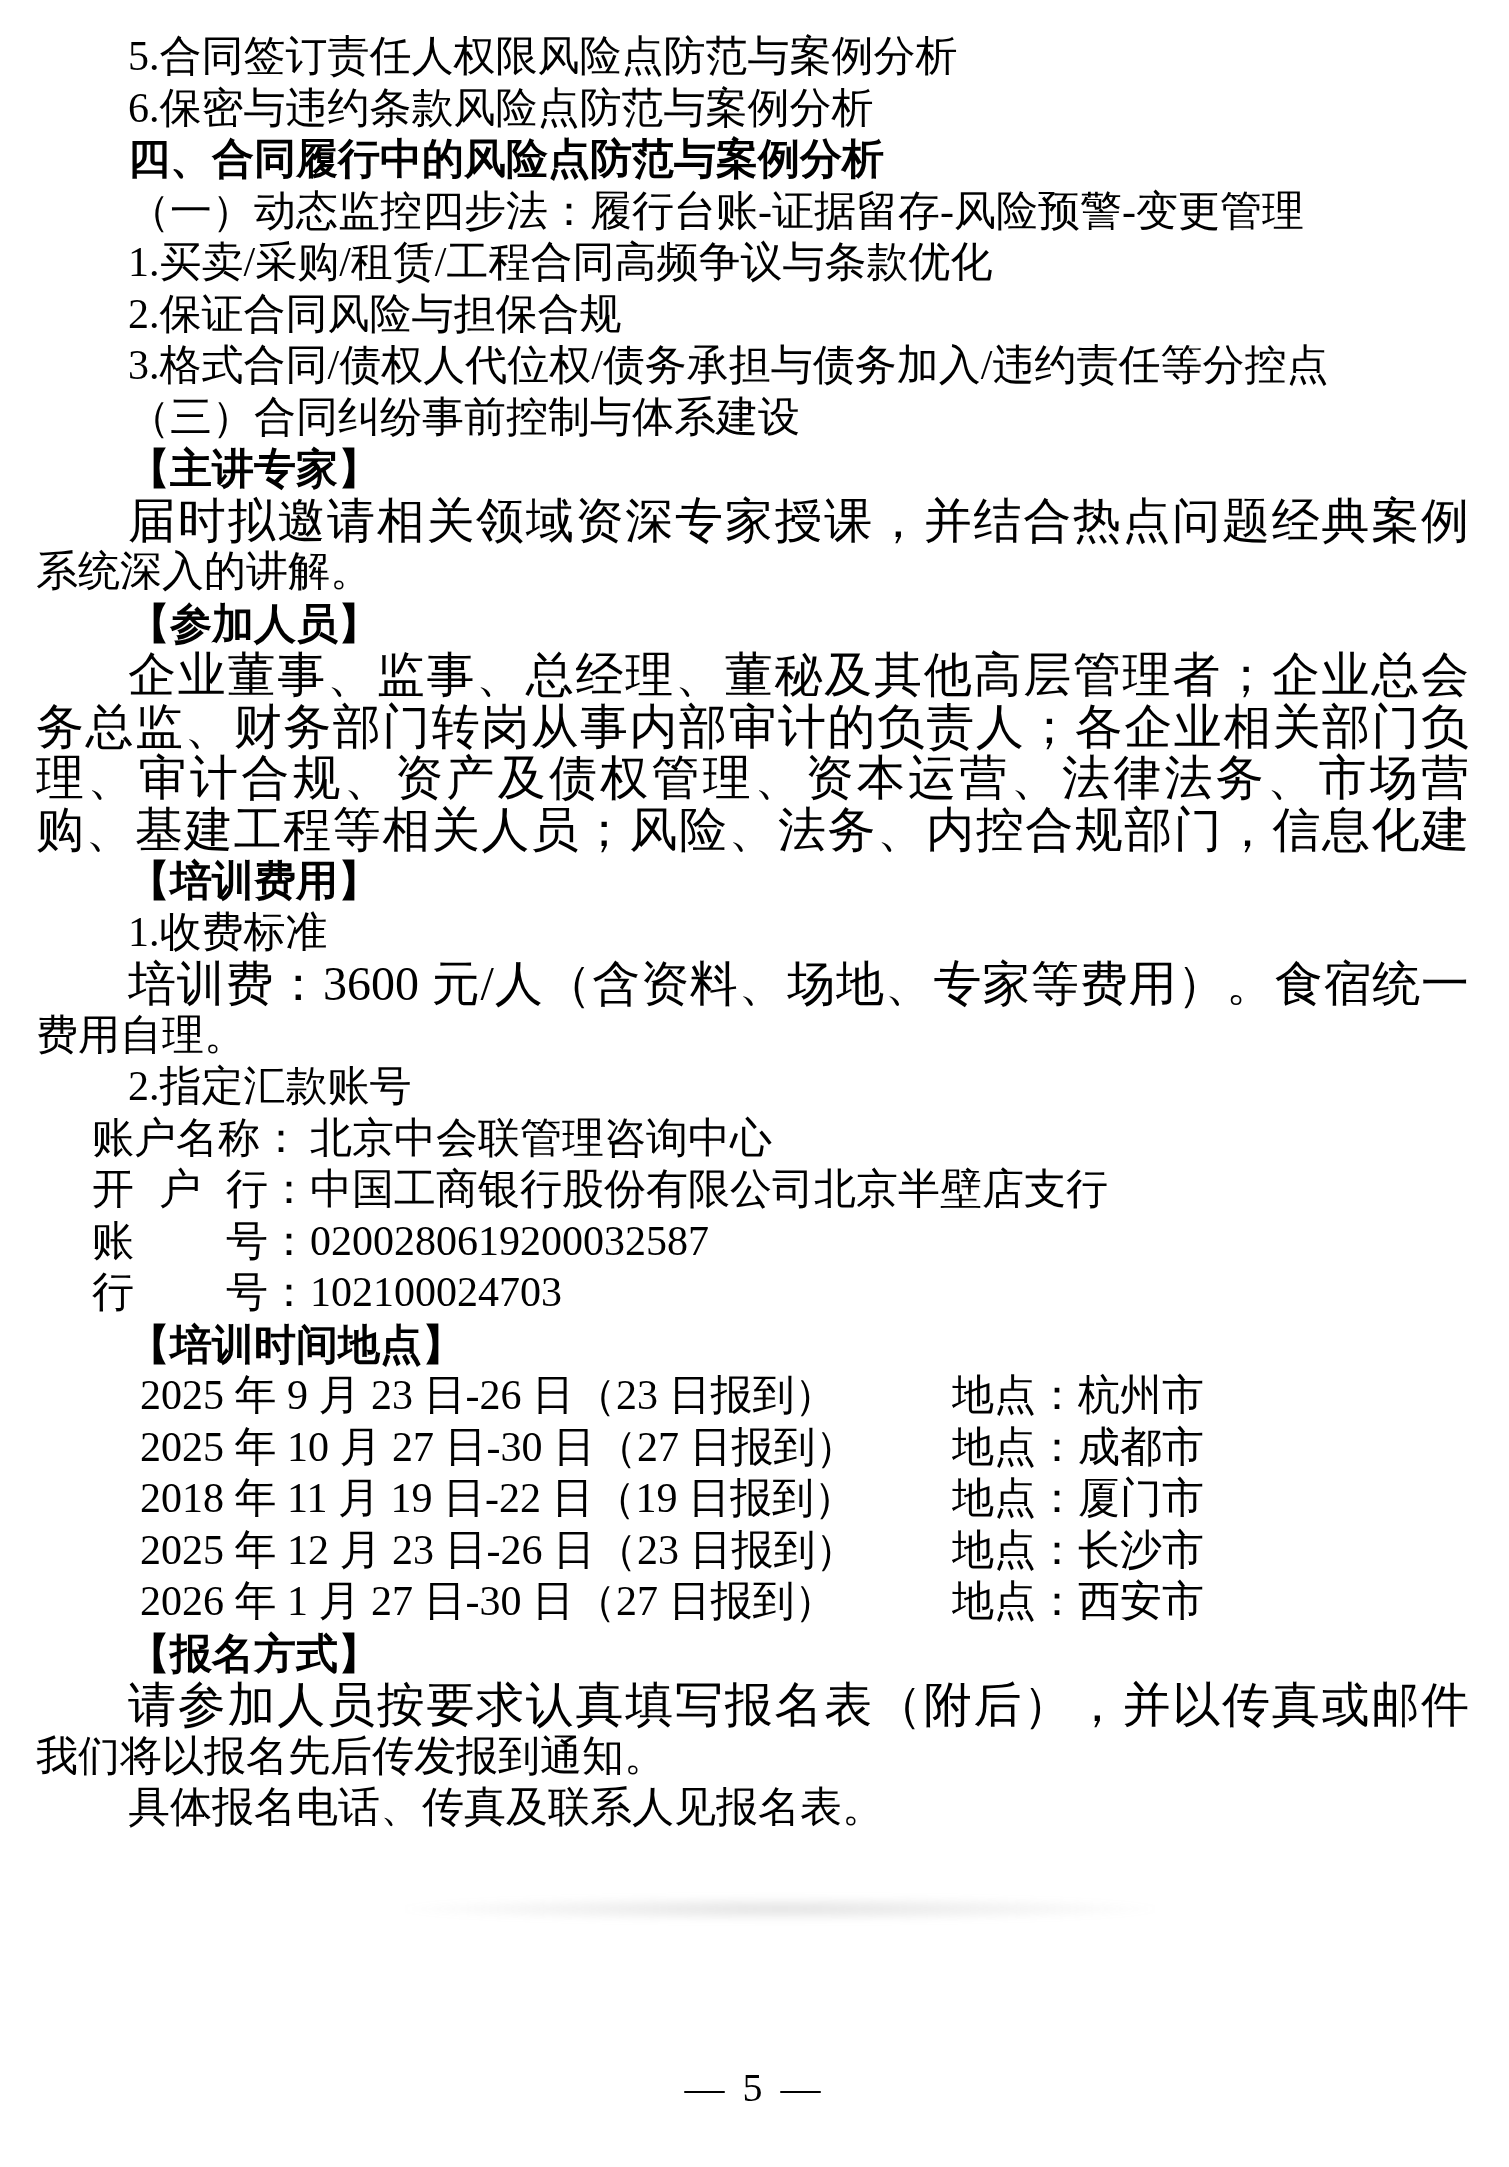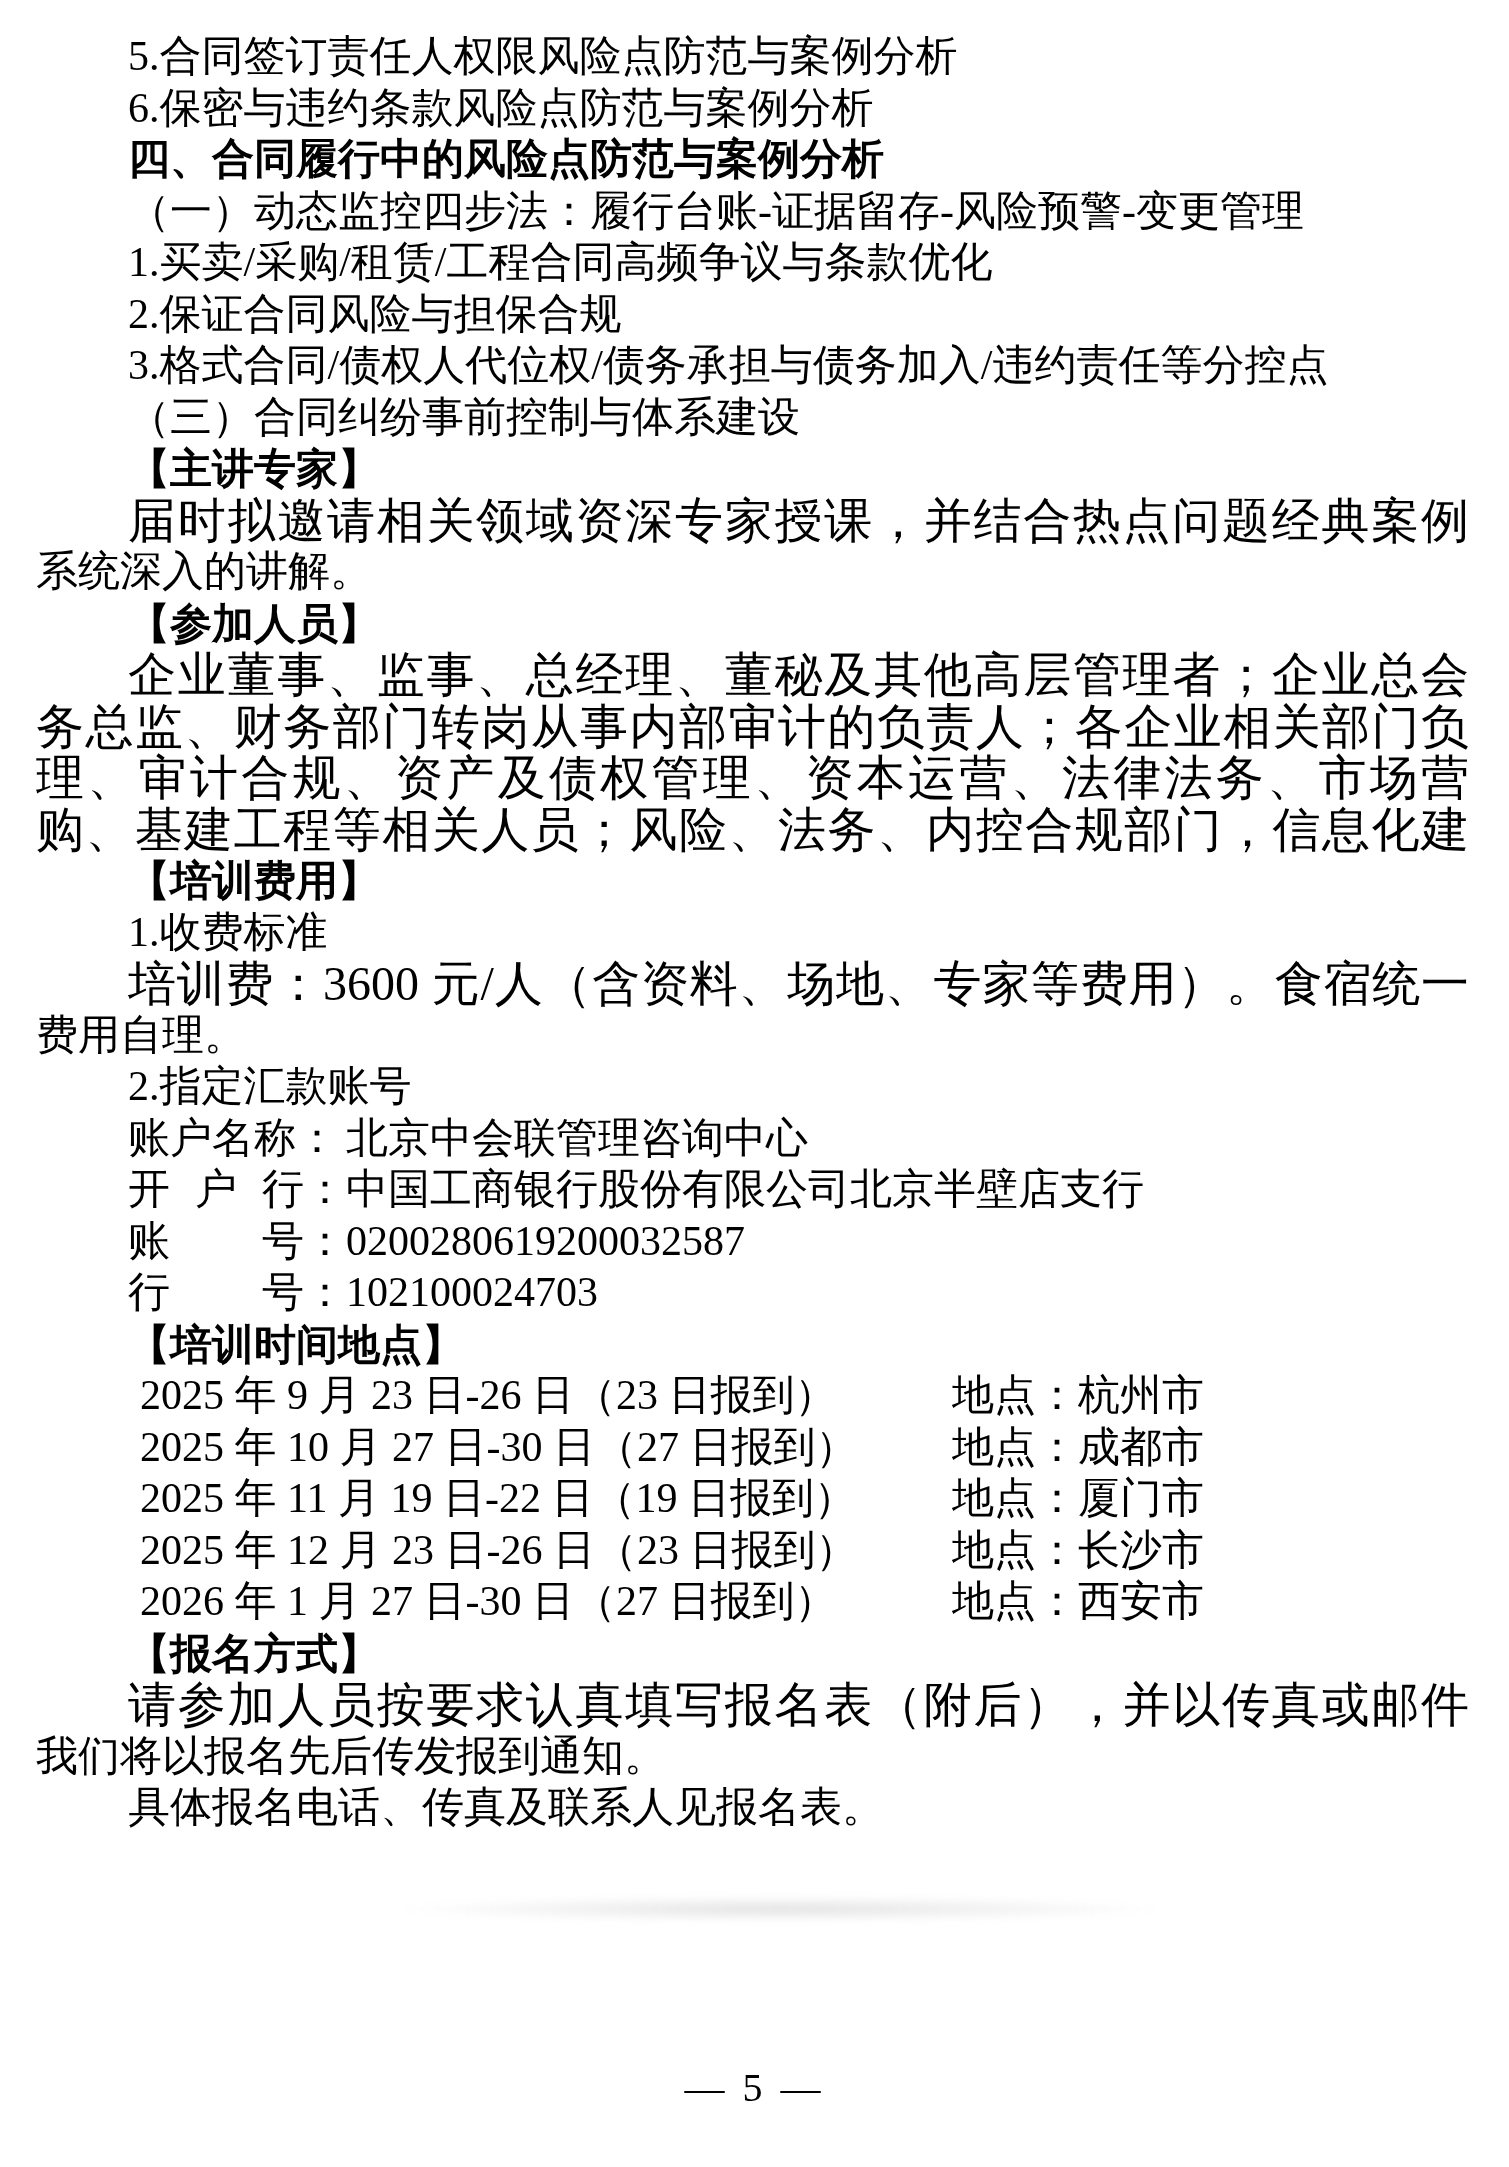--- a/index.html
+++ b/index.html
@@ -11,21 +11,21 @@
     font-size:42px;line-height:51.5px;
     box-sizing:border-box;
     padding:31px 40px 12px 36px;
     overflow:hidden;
   }
   .line{height:51.5px;white-space:nowrap;}
   .ind{text-indent:92px;}
   .b{font-weight:bold;}
   .h{font-family:"Liberation Sans","DejaVu Sans",sans-serif;font-weight:bold;}
   .just{white-space:normal;text-align:justify;text-align-last:justify;font-size:48px;overflow:hidden;}
-  .bank{margin-left:92px;}
+  .bank{margin-left:56px;}
   .bank-label{display:inline-flex;justify-content:space-between;width:218px;vertical-align:top;}
   .sched{margin-left:104px;}
   .sched .date{display:inline-block;width:812px;}
   .pagenum{
     position:absolute;left:0;top:2062px;width:1509px;
     text-align:center;font-size:40px;letter-spacing:4px;
   }
   .artifact{
     position:absolute;top:1896px;left:390px;width:780px;height:26px;
     background:radial-gradient(ellipse at center, rgba(130,130,130,0.22), rgba(255,255,255,0) 70%);
@@ -92,21 +92,21 @@
   </div>
 
   <div class="line ind h">【培训时间地点】</div>
   <div class="line sched">
     <span class="date">2025 年 9 月 23 日-26 日（23 日报到）</span><span class="loc">地点：杭州市</span>
   </div>
   <div class="line sched">
     <span class="date">2025 年 10 月 27 日-30 日（27 日报到）</span><span class="loc">地点：成都市</span>
   </div>
   <div class="line sched">
-    <span class="date">2025 年 11 月 19 日-22 日（19 日报到）</span><span class="loc">地点：厦门市</span>
+    <span class="date">2018 年 11 月 19 日-22 日（19 日报到）</span><span class="loc">地点：厦门市</span>
   </div>
   <div class="line sched">
     <span class="date">2025 年 12 月 23 日-26 日（23 日报到）</span><span class="loc">地点：长沙市</span>
   </div>
   <div class="line sched">
     <span class="date">2026 年 1 月 27 日-30 日（27 日报到）</span><span class="loc">地点：西安市</span>
   </div>
 
   <div class="line ind h">【报名方式】</div>
   <div class="line ind just">请参加人员按要求认真填写报名表（附后），并以传真或邮件形式报名，</div>

